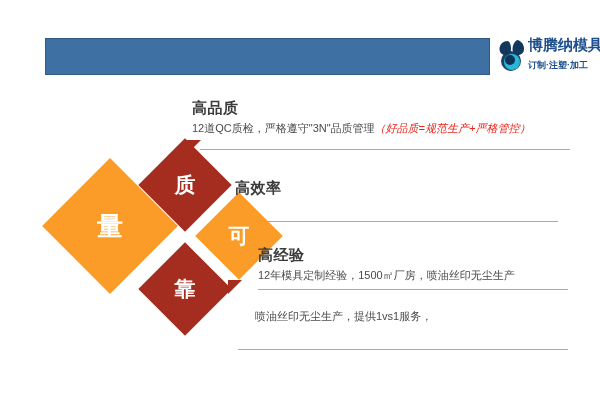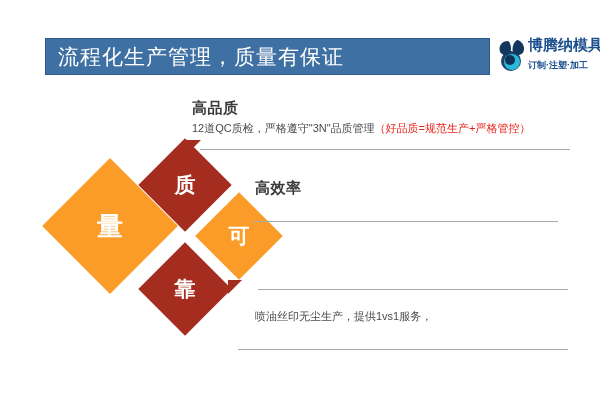--- a/index.html
+++ b/index.html
@@ -76,44 +76,43 @@
   
   .block{position:absolute;}
   .blk-title{
     font-size:15px;font-weight:bold;color:#3b3b3b;line-height:19px;
     white-space:nowrap;letter-spacing:0.5px;
   }
   .blk-desc{
     font-size:11px;color:#4a4a4a;line-height:16px;white-space:nowrap;
     margin-top:3px;
   }
-  .blk-desc .hl{color:#e8231a;}
+  .blk-desc .hl{color:#e8231a;font-style:italic;}
   .rule{
     position:absolute;height:1px;background:#a9a9a9;
   }
 
   #blk1{left:192px;top:98px;}
   #rule1{left:200px;top:149px;width:370px;}
 
-  #blk2{left:255px;top:178px;}
+  #blk2{left:235px;top:178px;}
   #rule2{left:253px;top:221px;width:305px;}
 
   #blk3{left:258px;top:245px;}
   #rule3{left:258px;top:289px;width:310px;}
 
   #blk4{left:255px;top:305px;}
   #rule4{left:238px;top:349px;width:330px;}
 </style>
 </head>
 <body>
 
 <div class="stage">
 
   <div class="header-bar"></div>
-  <div class="header-title">流程化生产管理，质量有保证</div>
 
   <div class="logo">
     <span class="logo-mark">
       <svg width="32" height="34" viewBox="0 0 32 34" xmlns="http://www.w3.org/2000/svg">
         <path d="M13 3 C8 3 4.5 6.5 4.5 11 C4.5 14.5 7 17 10 17 C13.5 17 16 14.5 16 11 C16 7 15 4.5 13 3 Z" fill="#14375e"></path>
         <path d="M22 2 C19 4 17.5 7.5 17.5 11 C17.5 14.5 20 17 23 17 C26.5 17 29 14.5 29 11 C29 6.5 26 2.5 22 2 Z" fill="#14375e"></path>
         <circle cx="16" cy="23" r="10" fill="#14375e" opacity="0.95"></circle>
         <circle cx="17" cy="24" r="8" fill="#29b6d8"></circle>
         <circle cx="15" cy="22" r="5" fill="#0e3357"></circle>
       </svg>
@@ -151,20 +150,24 @@
       <span>12道QC质检，严格遵守"3N"品质管理</span><span class="hl">（好品质=规范生产+严格管控）</span>
     </div>
   </div>
   <span class="rule" id="rule1"></span>
 
   <div class="block" id="blk2">
     <div class="blk-title">高效率</div>
   </div>
   <span class="rule" id="rule2"></span>
 
+  <div class="block" id="blk3">
+    <div class="blk-title">高经验</div>
+    <div class="blk-desc">12年模具定制经验，1500㎡厂房，喷油丝印无尘生产</div>
+  </div>
   <span class="rule" id="rule3"></span>
 
   <div class="block" id="blk4">
     <div class="blk-desc">喷油丝印无尘生产，提供1vs1服务，</div>
   </div>
   <span class="rule" id="rule4"></span>
 
 </div>
 
 </body></html>

